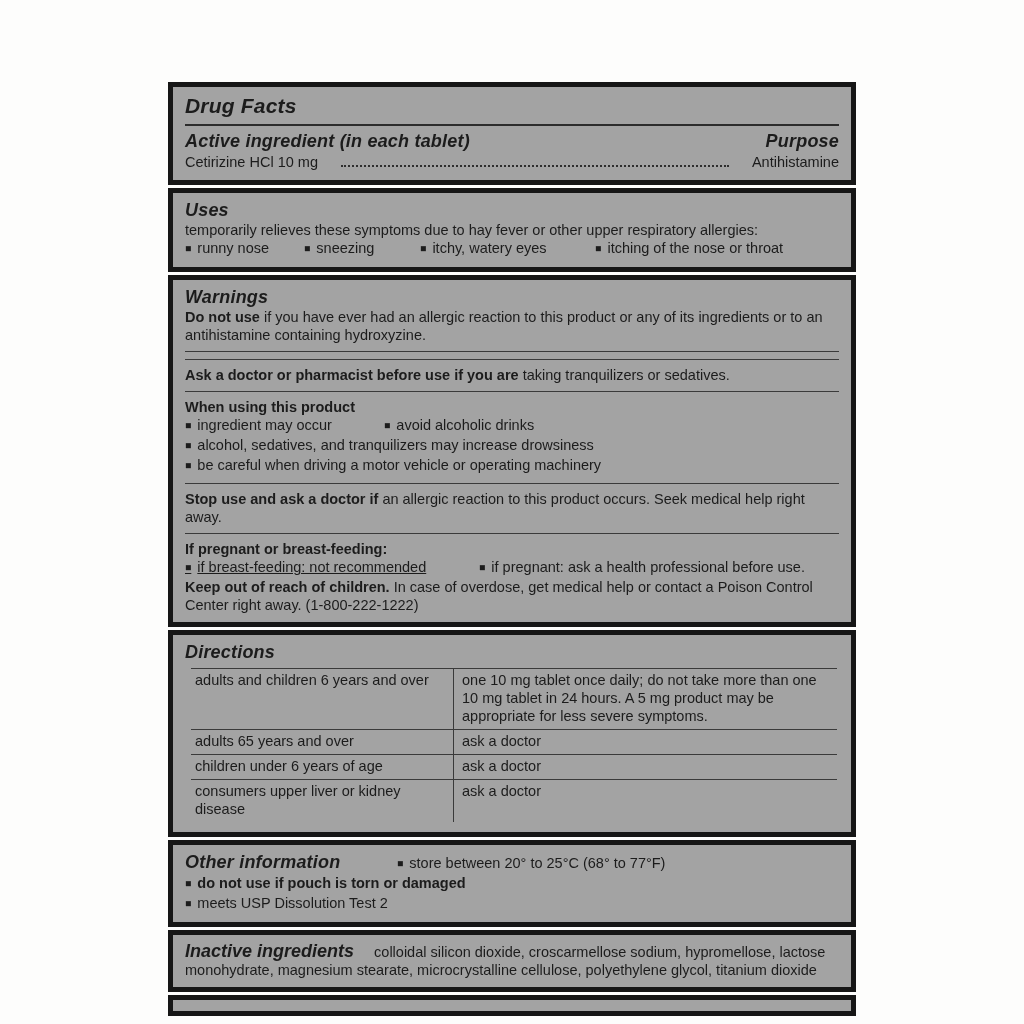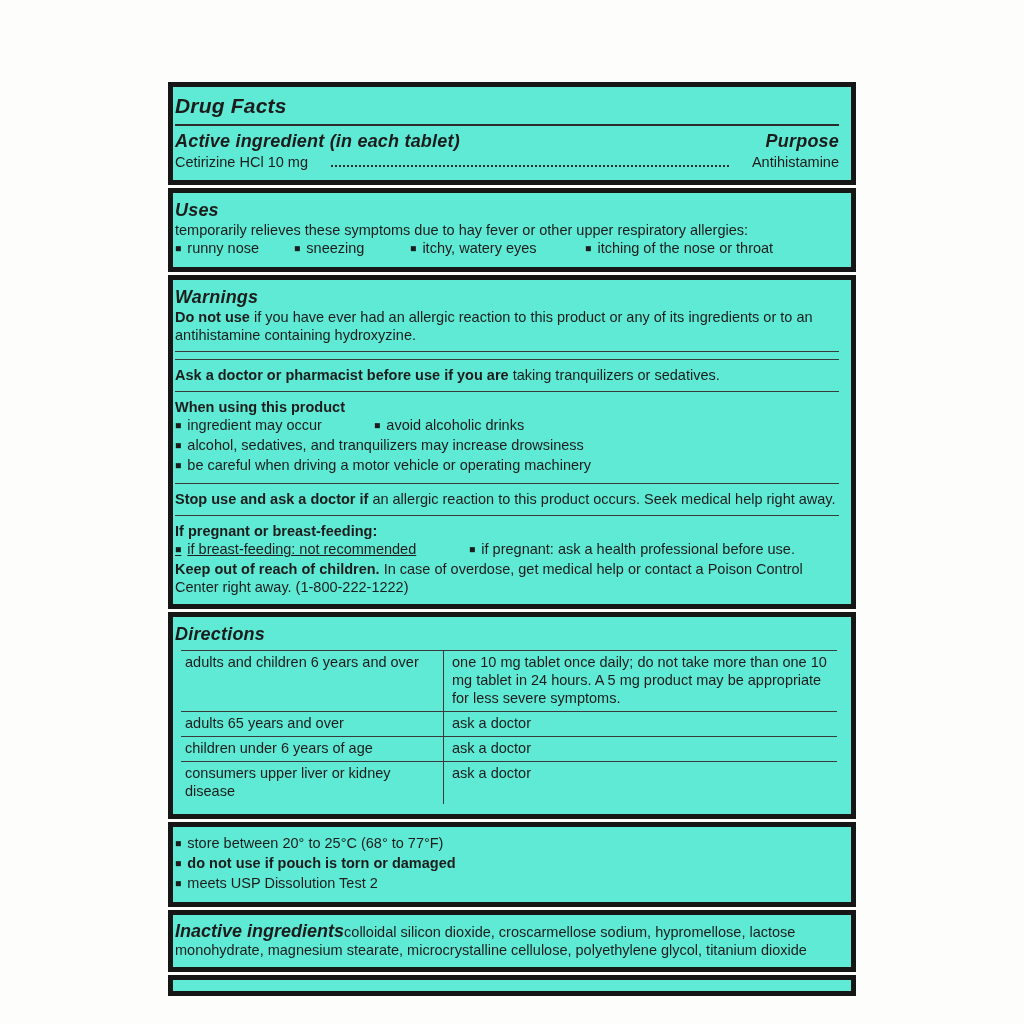--- a/index.html
+++ b/index.html
@@ -17,22 +17,22 @@
   }
   .label {
     width: 688px;
     margin: 82px auto 0 auto;
     display: flex;
     flex-direction: column;
     gap: 3px;
   }
   .box {
     border: 5px solid #161616;
-    background: #5eead4;
-    padding: 7px 12px 8px 2px;
+    background: #a3a3a3;
+    padding: 7px 12px 8px 12px;
   }
   .title {
     font-size: 21px;
     font-weight: bold;
     font-style: italic;
     letter-spacing: 0.2px;
   }
   .section-head {
     font-size: 18px;
     font-weight: bold;
@@ -107,21 +107,21 @@
     border-left: 1.5px solid #3a3a3a;
   }
   
   .oi-row { display: flex; align-items: baseline; }
   .oi-head { width: 212px; }
   
   .inline-head {
     font-size: 18px;
     font-weight: bold;
     font-style: italic;
-    margin-right: 0;
+    margin-right: 20px;
   }
 </style>
 </head>
 <body>
 
 <div class="page">
   <div class="label">
 
     <div class="box">
       <div class="title">Drug Facts</div>
@@ -198,20 +198,21 @@
         </div>
         <div class="dir-row">
           <div class="dir-who">consumers upper liver or kidney disease</div>
           <div class="dir-dose">ask a doctor</div>
         </div>
       </div>
     </div>
 
     <div class="box">
       <div class="oi-row">
+        <span class="section-head oi-head">Other information</span>
         <span class="body-text bullet">store between 20° to 25°C (68° to 77°F)</span>
       </div>
       <div class="body-text bold bullet">do not use if pouch is torn or damaged</div>
       <div class="body-text bullet">meets USP Dissolution Test 2</div>
     </div>
 
     <div class="box">
       <div class="body-text">
         <span class="inline-head">Inactive ingredients</span><span>colloidal silicon dioxide, croscarmellose sodium, hypromellose, lactose monohydrate, magnesium stearate, microcrystalline cellulose, polyethylene glycol, titanium dioxide</span>
       </div>

